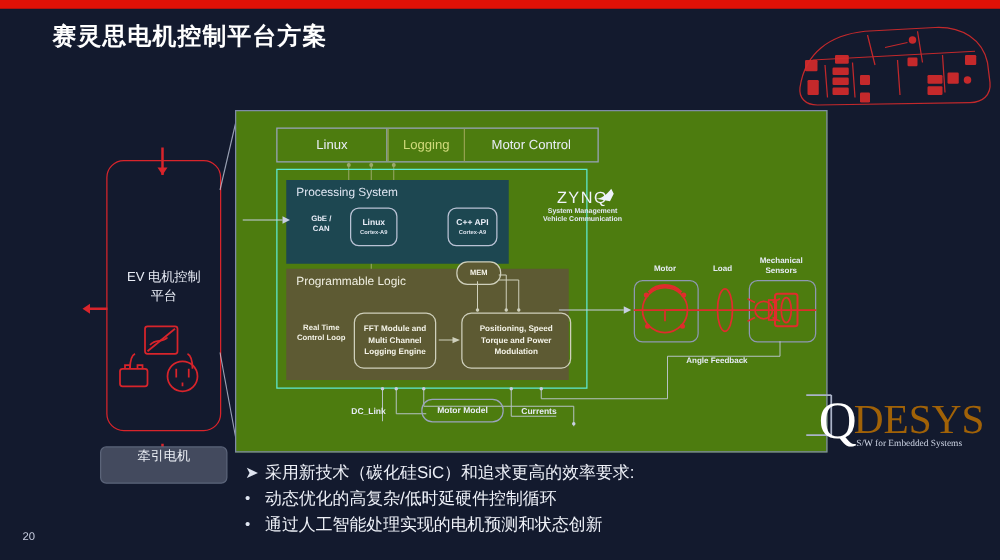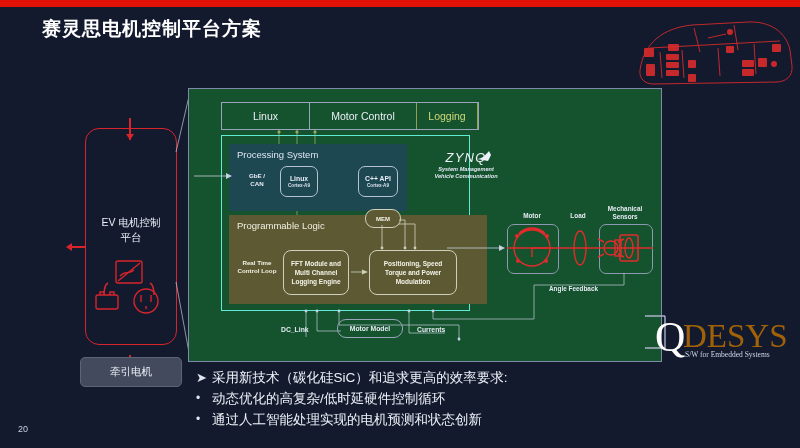--- a/index.html
+++ b/index.html
@@ -37,31 +37,31 @@
   .arrow-dn1{position:absolute;left:125.5px;top:134px;width:0;height:0;
     border-left:4px solid transparent;border-right:4px solid transparent;border-top:6px solid #d8242b;}
   .arrow-dn2{position:absolute;left:125.5px;top:376px;width:0;height:0;
     border-left:4px solid transparent;border-right:4px solid transparent;border-top:6px solid #d8242b;}
   .arrow-lf{position:absolute;left:66px;top:242.5px;width:0;height:0;
     border-top:4px solid transparent;border-bottom:4px solid transparent;border-right:6px solid #d8242b;}
 
   .traction{
     position:absolute;left:80px;top:357px;width:100px;height:28px;
     border-radius:5px;background:#434a5e;border:1px solid #5b6479;
-    display:flex;align-items:center;justify-content:center;
+    display:flex;align-items:flex-start;justify-content:center;
     font-size:10.5px;color:#eef1f7;
   }
 
   
   .conn{position:absolute;left:170px;top:90px;width:40px;height:280px;}
 
   
   .frame{
     position:absolute;left:188px;top:88px;width:472px;height:272px;
-    border:1.6px solid #7f8aa8;background:#14532d;
+    border:1.6px solid #7f8aa8;background:#4d7c0f;
   }
   .tabs{
     position:absolute;left:32px;top:13px;width:258px;height:28px;
     border:1px solid #9aa4bd;display:flex;box-sizing:border-box;
   }
   .tab{
     flex:0 0 auto;display:flex;align-items:center;justify-content:center;
     font-size:10.5px;color:#e9edf6;height:100%;box-sizing:border-box;
   }
   .tab.linux{width:88px;border-right:1px solid #9aa4bd;}
@@ -82,28 +82,27 @@
   .chip{
     position:absolute;border:1px solid #b9c2d4;border-radius:7px;
     display:flex;flex-direction:column;align-items:center;justify-content:center;
     color:#e8edf7;text-align:center;
   }
   .chip .t1{font-size:6.8px;font-weight:bold;line-height:8px;}
   .chip .t2{font-size:4.6px;font-weight:bold;line-height:6px;opacity:.92;}
   .chip-linux{left:51px;top:22px;width:36px;height:29px;}
   .chip-cpp{left:129px;top:22px;width:38px;height:29px;}
 
-  .zynq{position:absolute;left:196px;top:14px;width:96px;text-align:center;font-style:italic;}
+  .zynq{position:absolute;left:196px;top:14px;width:96px;text-align:center;}
   .zynq .z{font-size:13px;letter-spacing:1.2px;color:#f0f3fa;font-weight:300;}
   .zynq .sub{font-size:5.6px;font-weight:bold;line-height:7.4px;color:#e2e8f4;margin-top:1px;}
 
   .pl{
     position:absolute;left:7px;top:79px;width:226px;height:89px;
     background:#5d5a33;
-    padding-left:32px;
   }
   .pl-title{position:absolute;left:8px;top:5px;font-size:9.5px;color:#f0efe2;}
   .rtcl{position:absolute;left:6px;top:44px;width:44px;text-align:center;
     font-size:6.2px;font-weight:bold;line-height:8px;color:#f1f0e4;}
   .blk{
     position:absolute;border:1px solid #cfd0bc;border-radius:8px;
     display:flex;align-items:center;justify-content:center;text-align:center;
     font-size:6.5px;font-weight:bold;line-height:9px;color:#f4f3e8;padding:0 3px;
     box-sizing:border-box;
   }
@@ -226,25 +225,25 @@
       <path d="M6 192 L20 268"></path>
     </g>
   </svg>
 
   <div class="frame">
 
     <div class="tabs">
       <div class="tab linux">
         <span>Linux</span>
       </div>
+      <div class="tab logging">
+        <span>Logging</span>
+      </div>
       <div class="tab motor">
         <span>Motor Control</span>
-      </div>
-      <div class="tab logging">
-        <span>Logging</span>
       </div>
     </div>
 
     <svg style="position:absolute;left:32px;top:41px;width:258px;height:182px;">
       <g stroke="#9aa96a" stroke-width="0.8" fill="none">
         <path d="M58 0 L58 18 L58 48 L94 48"></path>
         <path d="M76 0 L76 18 L76 130"></path>
         <path d="M94 0 L94 18 L94 48 L135 48"></path>
       </g>
       <g fill="#9aa96a">

